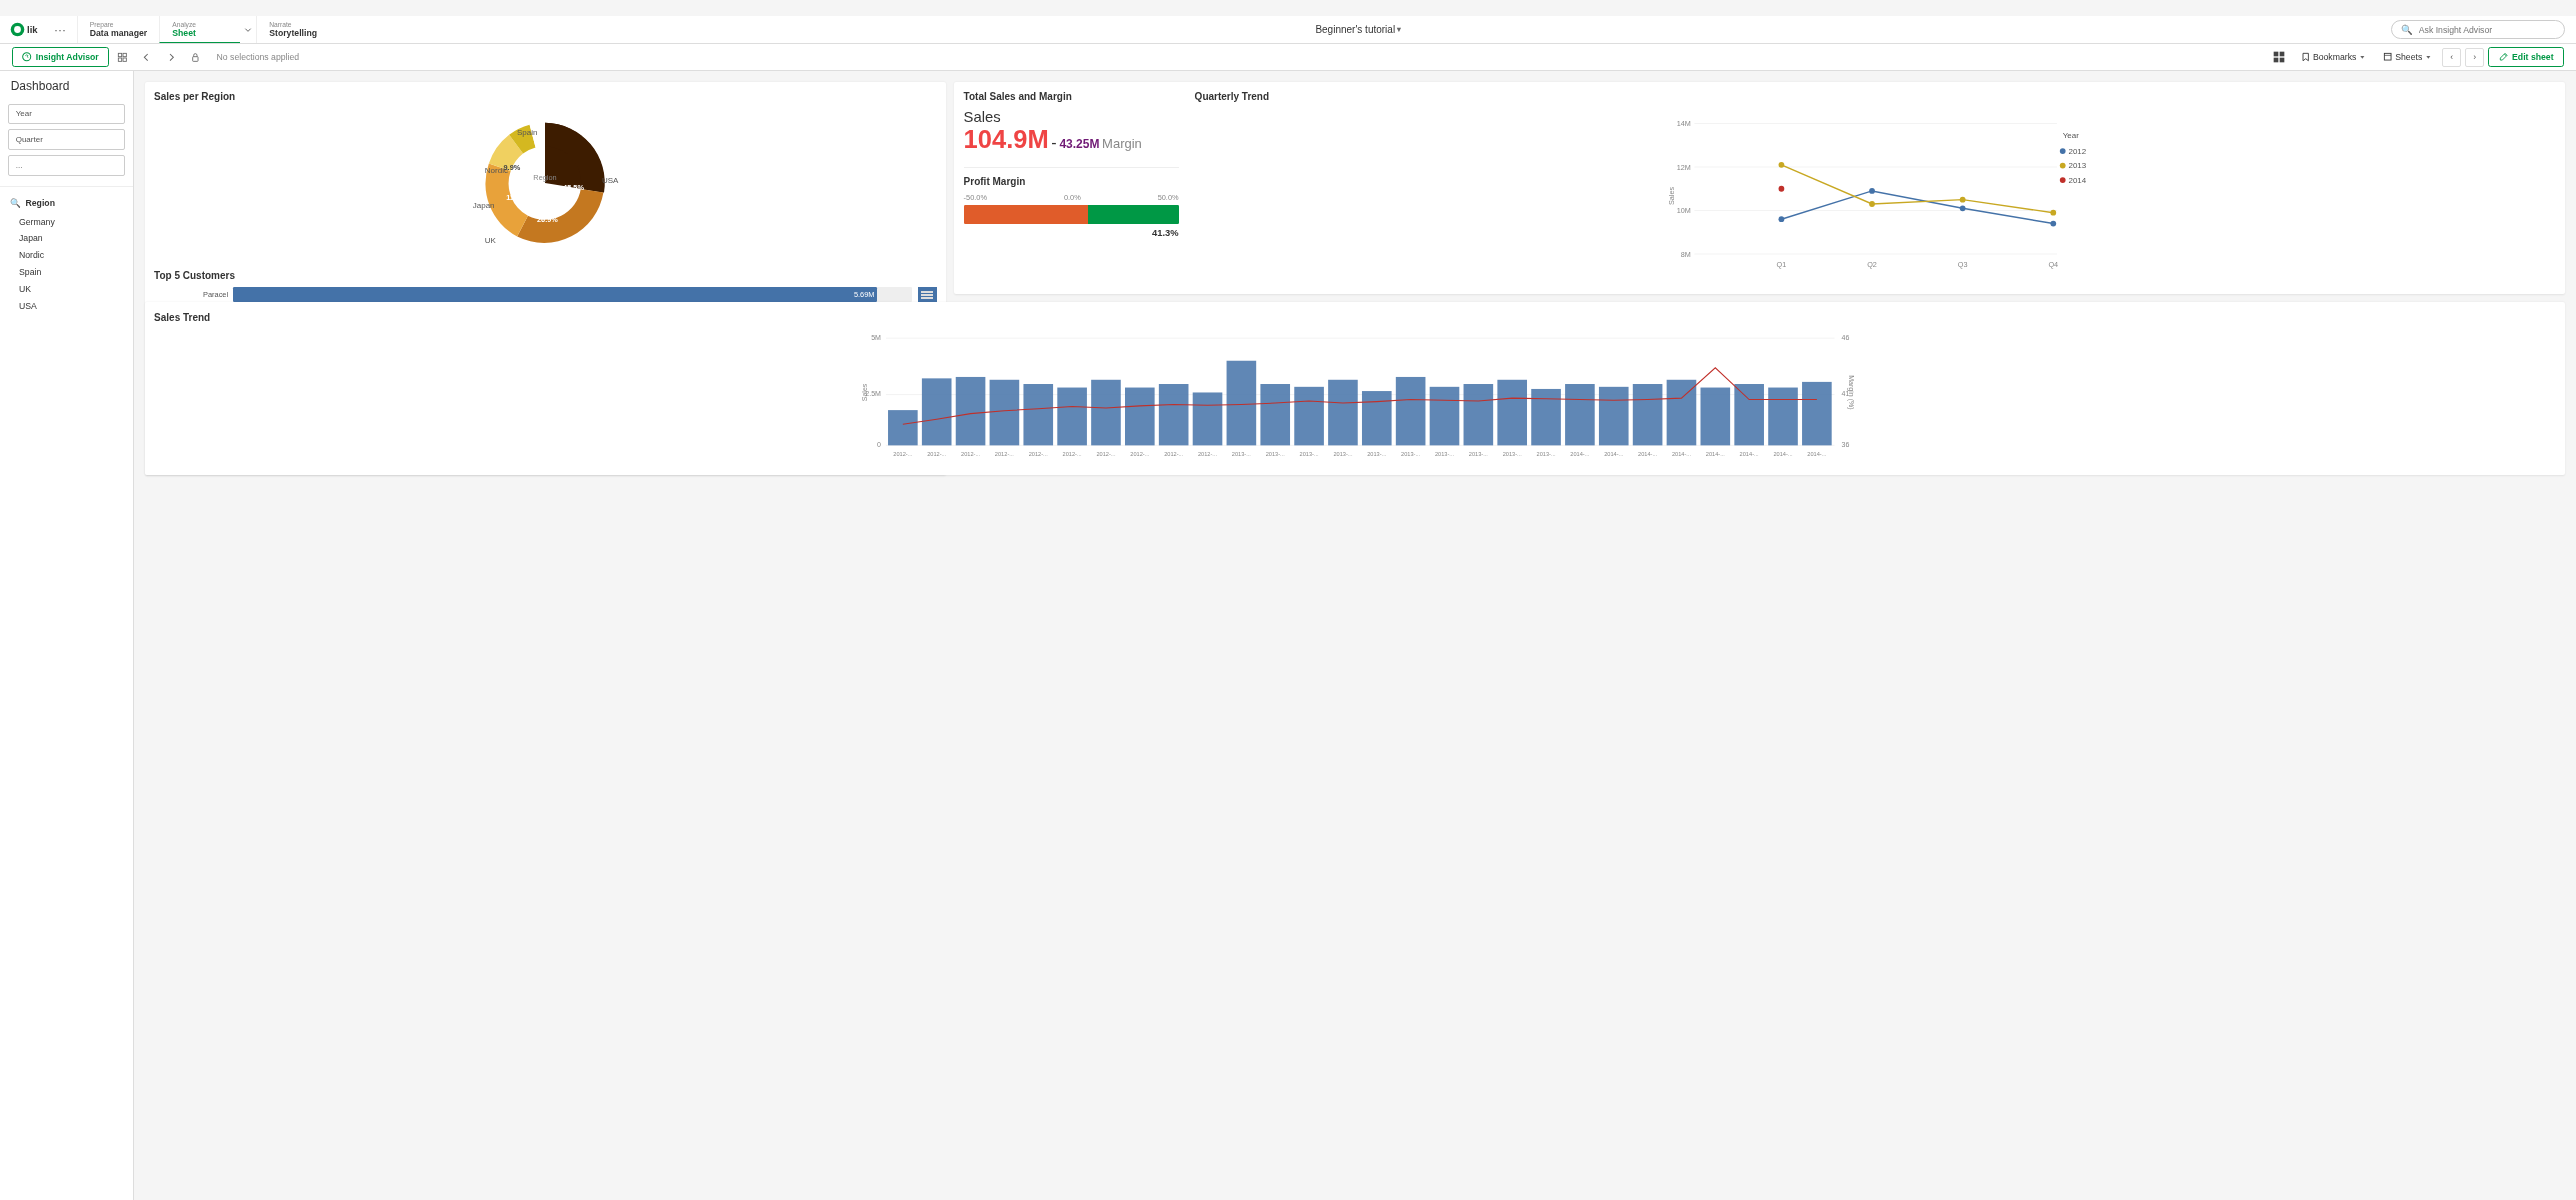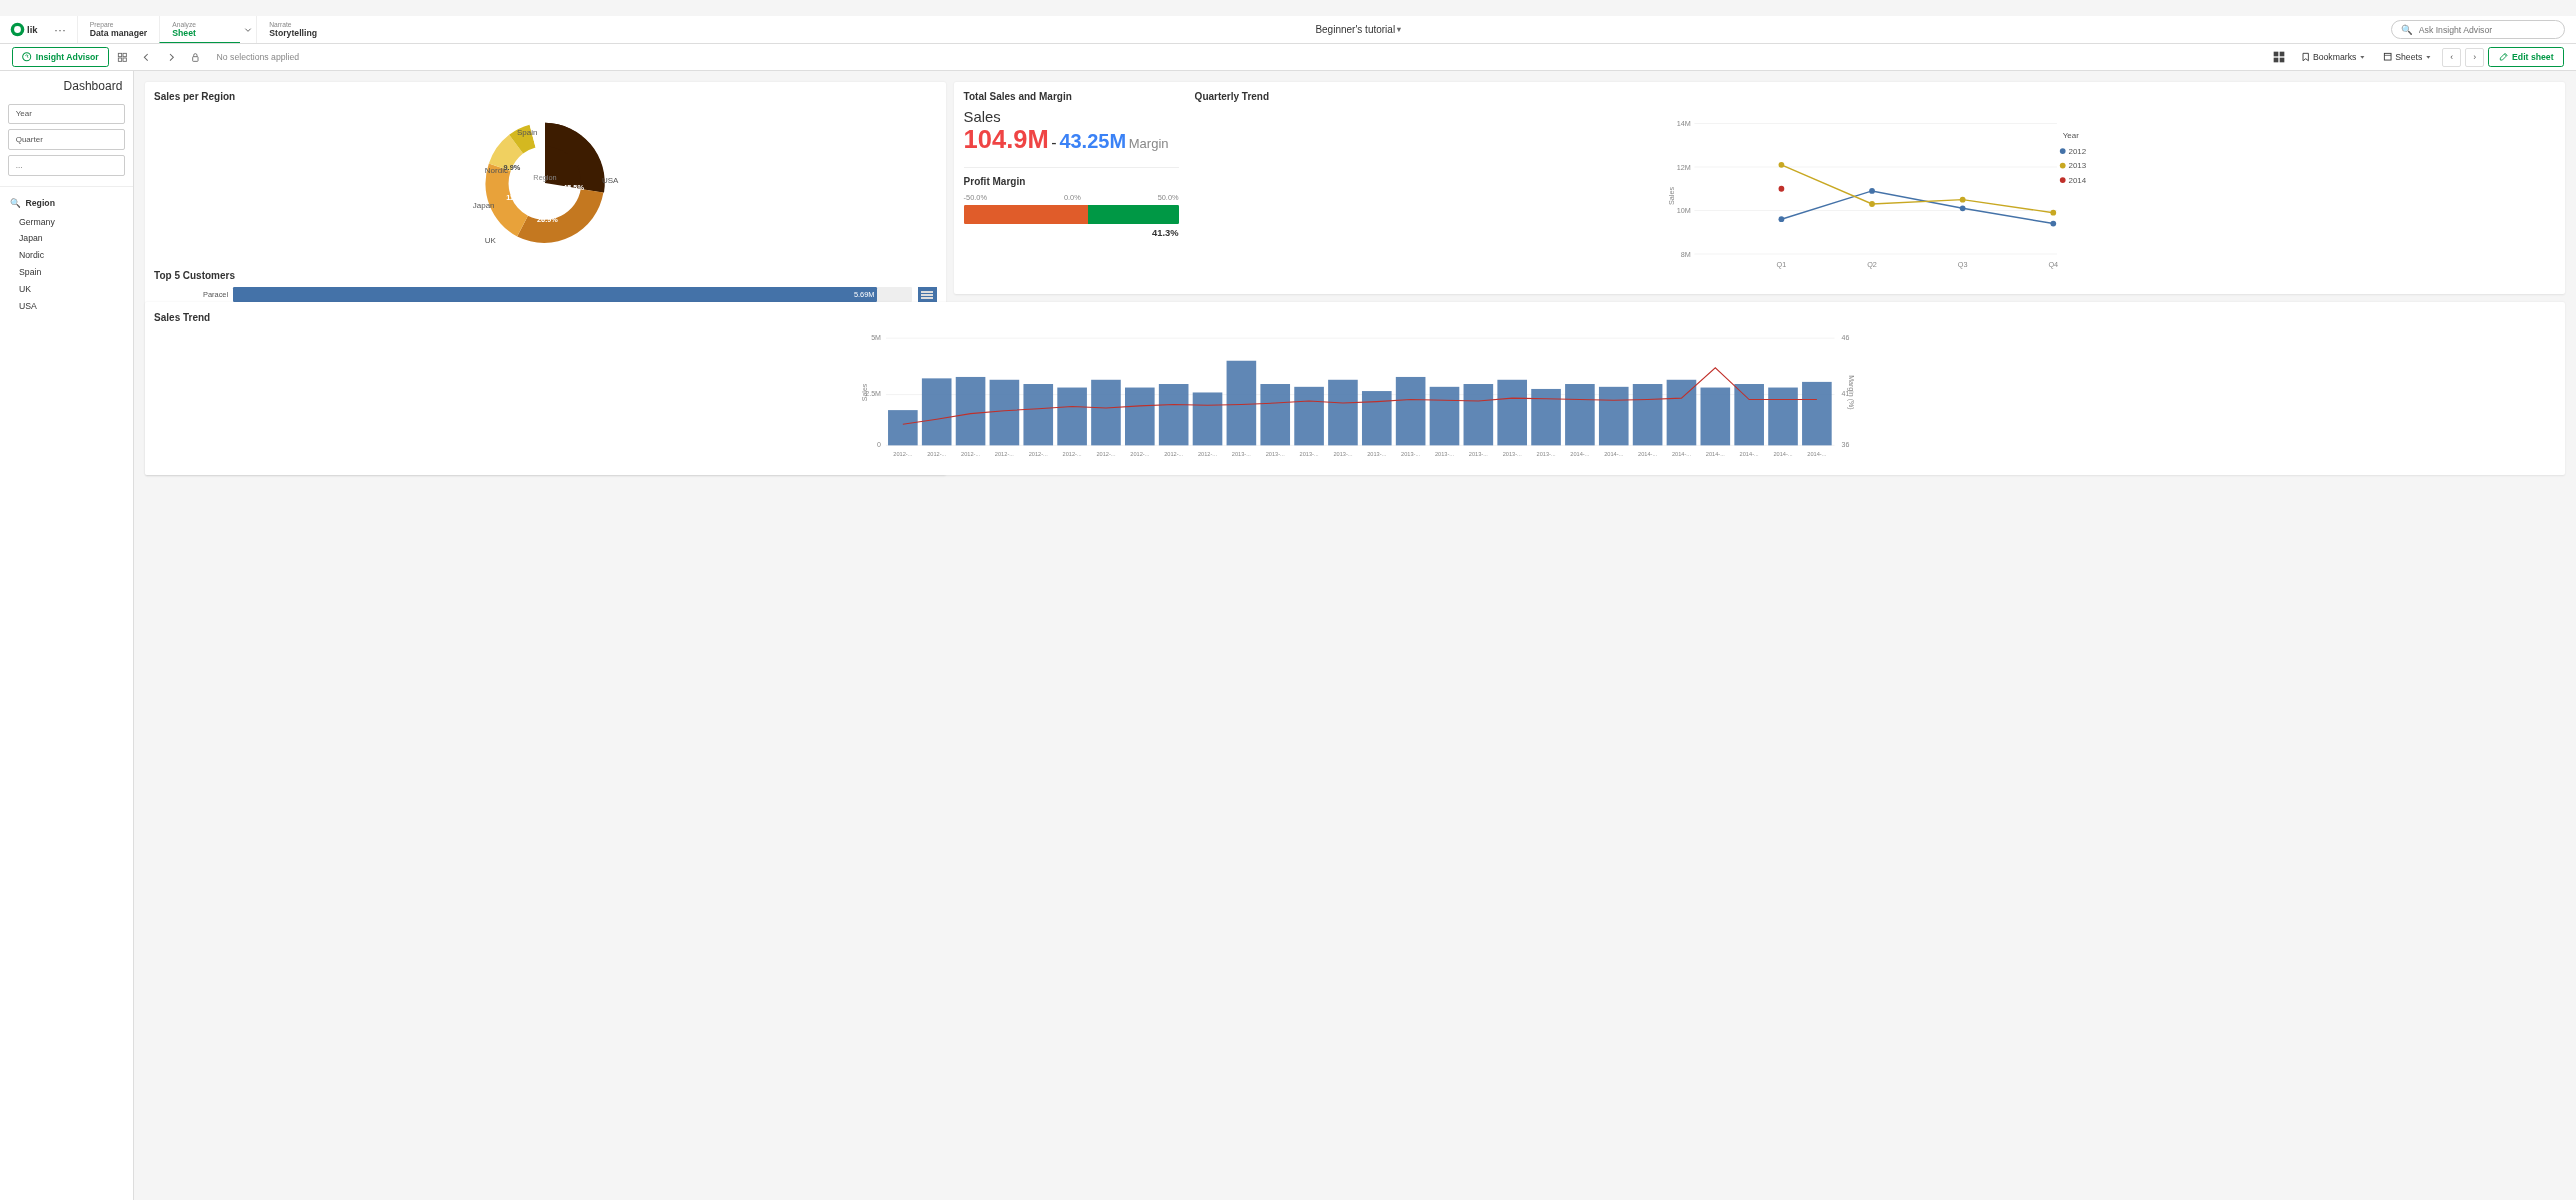--- a/index.html
+++ b/index.html
@@ -87,21 +87,21 @@
       display: flex; height: calc(100vh - 56px); overflow: hidden;
     }
 
     
     .sidebar {
       width: 134px; min-width: 134px; background: #fff;
       border-right: 0.7px solid #ddd; display: flex; flex-direction: column;
       padding: 8px 0; overflow-y: auto;
     }
     .sidebar-title {
-      font-size: 12px; font-weight: 400; padding: 0 10.7px 10.7px 10.7px; color: #333; text-align: right;
+      font-size: 12px; font-weight: 400; padding: 0 10.7px 10.7px 10.7px; color: #333;
     }
     .filter-box {
       margin: 0 8px 5.4px 8px; border: 0.7px solid #ccc; border-radius: 2px;
       padding: 4.7px 6.7px; font-size: 8px; color: #555; cursor: pointer; background: #fff;
     }
     .sidebar-divider { height: 0.7px; background: #eee; margin: 5.4px 0; }
     .region-header {
       display: flex; align-items: center; gap: 4px; padding: 5.4px 10.7px;
       font-weight: 600; font-size: 8.7px; color: #333;
     }
@@ -431,21 +431,21 @@
 
     <div class="chart-card" style="grid-column:2/4;grid-row:1;display:flex;gap:16px;">
 
       <div style="flex:0 0 215px;">
         <div class="chart-title">Total Sales and Margin</div>
         <div style="margin-top:5.4px;">
           <div style="font-size:14.8px;font-weight:400;color:#333;">Sales</div>
           <div style="display:flex;align-items:baseline;gap:2.7px;flex-wrap:wrap;">
             <span style="font-size:25.5px;font-weight:700;color:#ef4444;">104.9M</span>
             <span style="font-size:16px;color:#333;">-</span>
-            <span style="font-size:20px;font-weight:600;color:#3b82f6;">43.25M</span>
+            <span style="font-size:12px;font-weight:600;color:#701a75;">43.25M</span>
             <span style="font-size:13px;color:#888;align-self:flex-end;margin-bottom:2.7px;">Margin</span>
           </div>
         </div>
 
         <div style="margin-top:13px;border-top:0.7px solid #eee;padding-top:8px;">
           <div class="chart-title">Profit Margin</div>
           <div class="profit-labels">
             <span>-50.0%</span>
             <span>0.0%</span>
             <span>50.0%</span>

